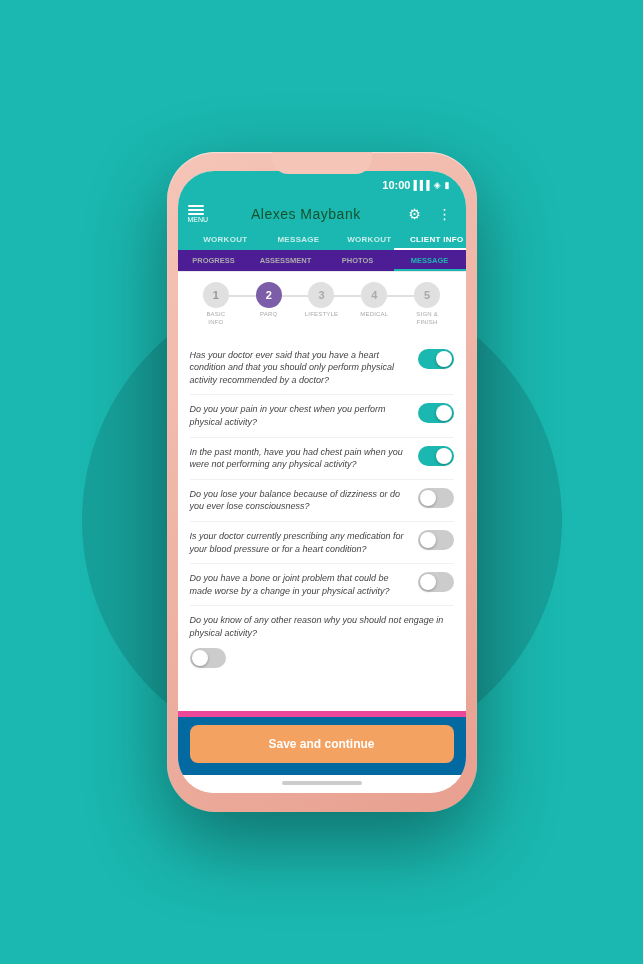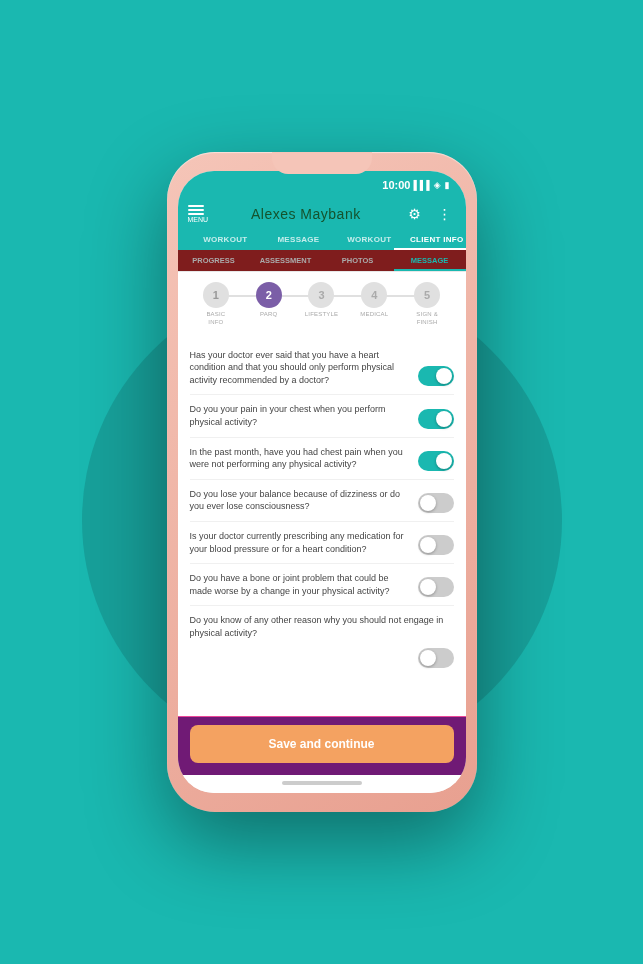--- a/index.html
+++ b/index.html
@@ -149,21 +149,21 @@
       position: absolute;
       bottom: 0;
       left: 0;
       right: 0;
       height: 2px;
       background: white;
     }
 
     
     .sub-tabs {
-      background: #7f1d1d;
+      background: #4c1d95;
       display: flex;
       border-bottom: 1px solid #e8e8e8;
     }
     .sub-tab {
       flex: 1;
       text-align: center;
       padding: 6px 2px;
       font-size: 7.5px;
       font-weight: 600;
       color: #aaa;
@@ -245,25 +245,26 @@
 
     
     .questions-area {
       background: white;
       flex: 1;
       overflow-y: auto;
       padding: 8px 12px;
     }
     .question-row {
       display: flex;
-      align-items: flex-end;
+      align-items: flex-start;
       justify-content: space-between;
       padding: 8px 0;
       border-bottom: 1px solid #f0f0f0;
       gap: 8px;
+      font-style: italic;
     }
     .question-row:last-child {
       border-bottom: none;
       flex-direction: column;
     }
     .question-text {
       font-size: 9px;
       color: #444;
       line-height: 1.4;
       flex: 1;
@@ -296,23 +297,23 @@
     }
     .toggle.on .toggle-thumb {
       left: 18px;
     }
     .toggle.off .toggle-thumb {
       left: 2px;
     }
 
     
     .save-btn-container {
-      background: #701a75;
+      background: #0369a1;
       padding: 8px 12px 12px;
-      border-top: 1px solid #ec4899;
+      border-top: 6px solid #ec4899;
     }
     .save-btn {
       width: 100%;
       padding: 12px;
       background: #f4a261;
       border: none;
       border-radius: 8px;
       color: white;
       font-size: 12px;
       font-weight: 600;

